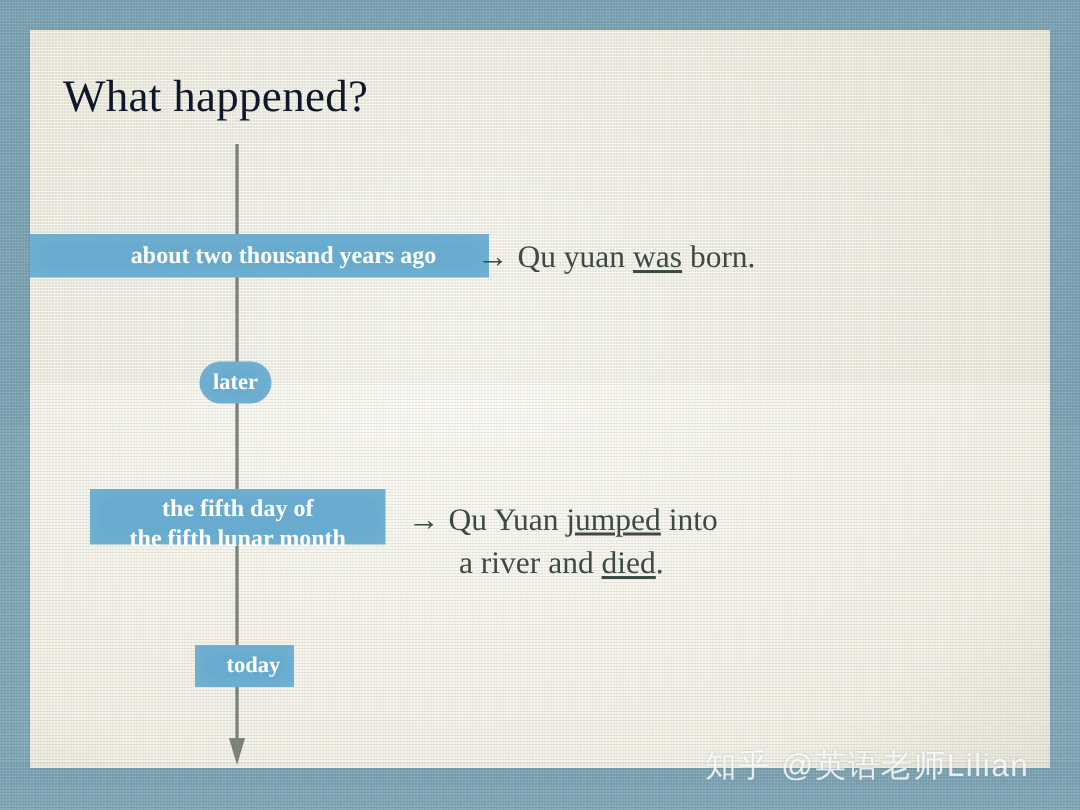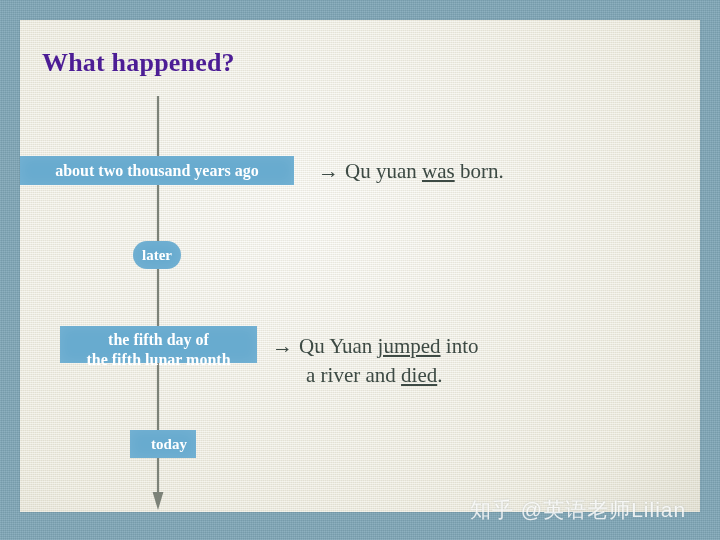--- a/index.html
+++ b/index.html
@@ -58,23 +58,23 @@
     background: radial-gradient(ellipse at 42% 40%, rgba(255,255,255,0.35) 0%, rgba(226,223,205,0.30) 78%, rgba(205,202,183,0.40) 100%);
     pointer-events: none;
   }
 
   .layer { position: absolute; z-index: 3; }
 
   
   #title {
     left: 42px;
     top: 48px;
-    font-size: 26px;
-    font-weight: bold;
-    color: #4c1d95;
+    font-size: 30px;
+    font-weight: normal;
+    color: #0f172a;
     letter-spacing: 0.2px;
     white-space: nowrap;
   }
 
   
   #timeline {
     left: 146px;
     top: 96px;
     width: 26px;
     height: 416px;
@@ -93,20 +93,21 @@
     box-shadow: inset 0 0 14px rgba(255,255,255,0.10);
   }
 
   #band-ago {
     left: 20px;
     top: 156px;
     width: 274px;
     height: 29px;
     font-size: 16px;
     line-height: 29px;
+    padding-left: 32px;
   }
   #band-later {
     left: 133px;
     top: 241px;
     width: 48px;
     height: 28px;
     font-size: 15px;
     line-height: 28px;
     border-radius: 14px;
   }

